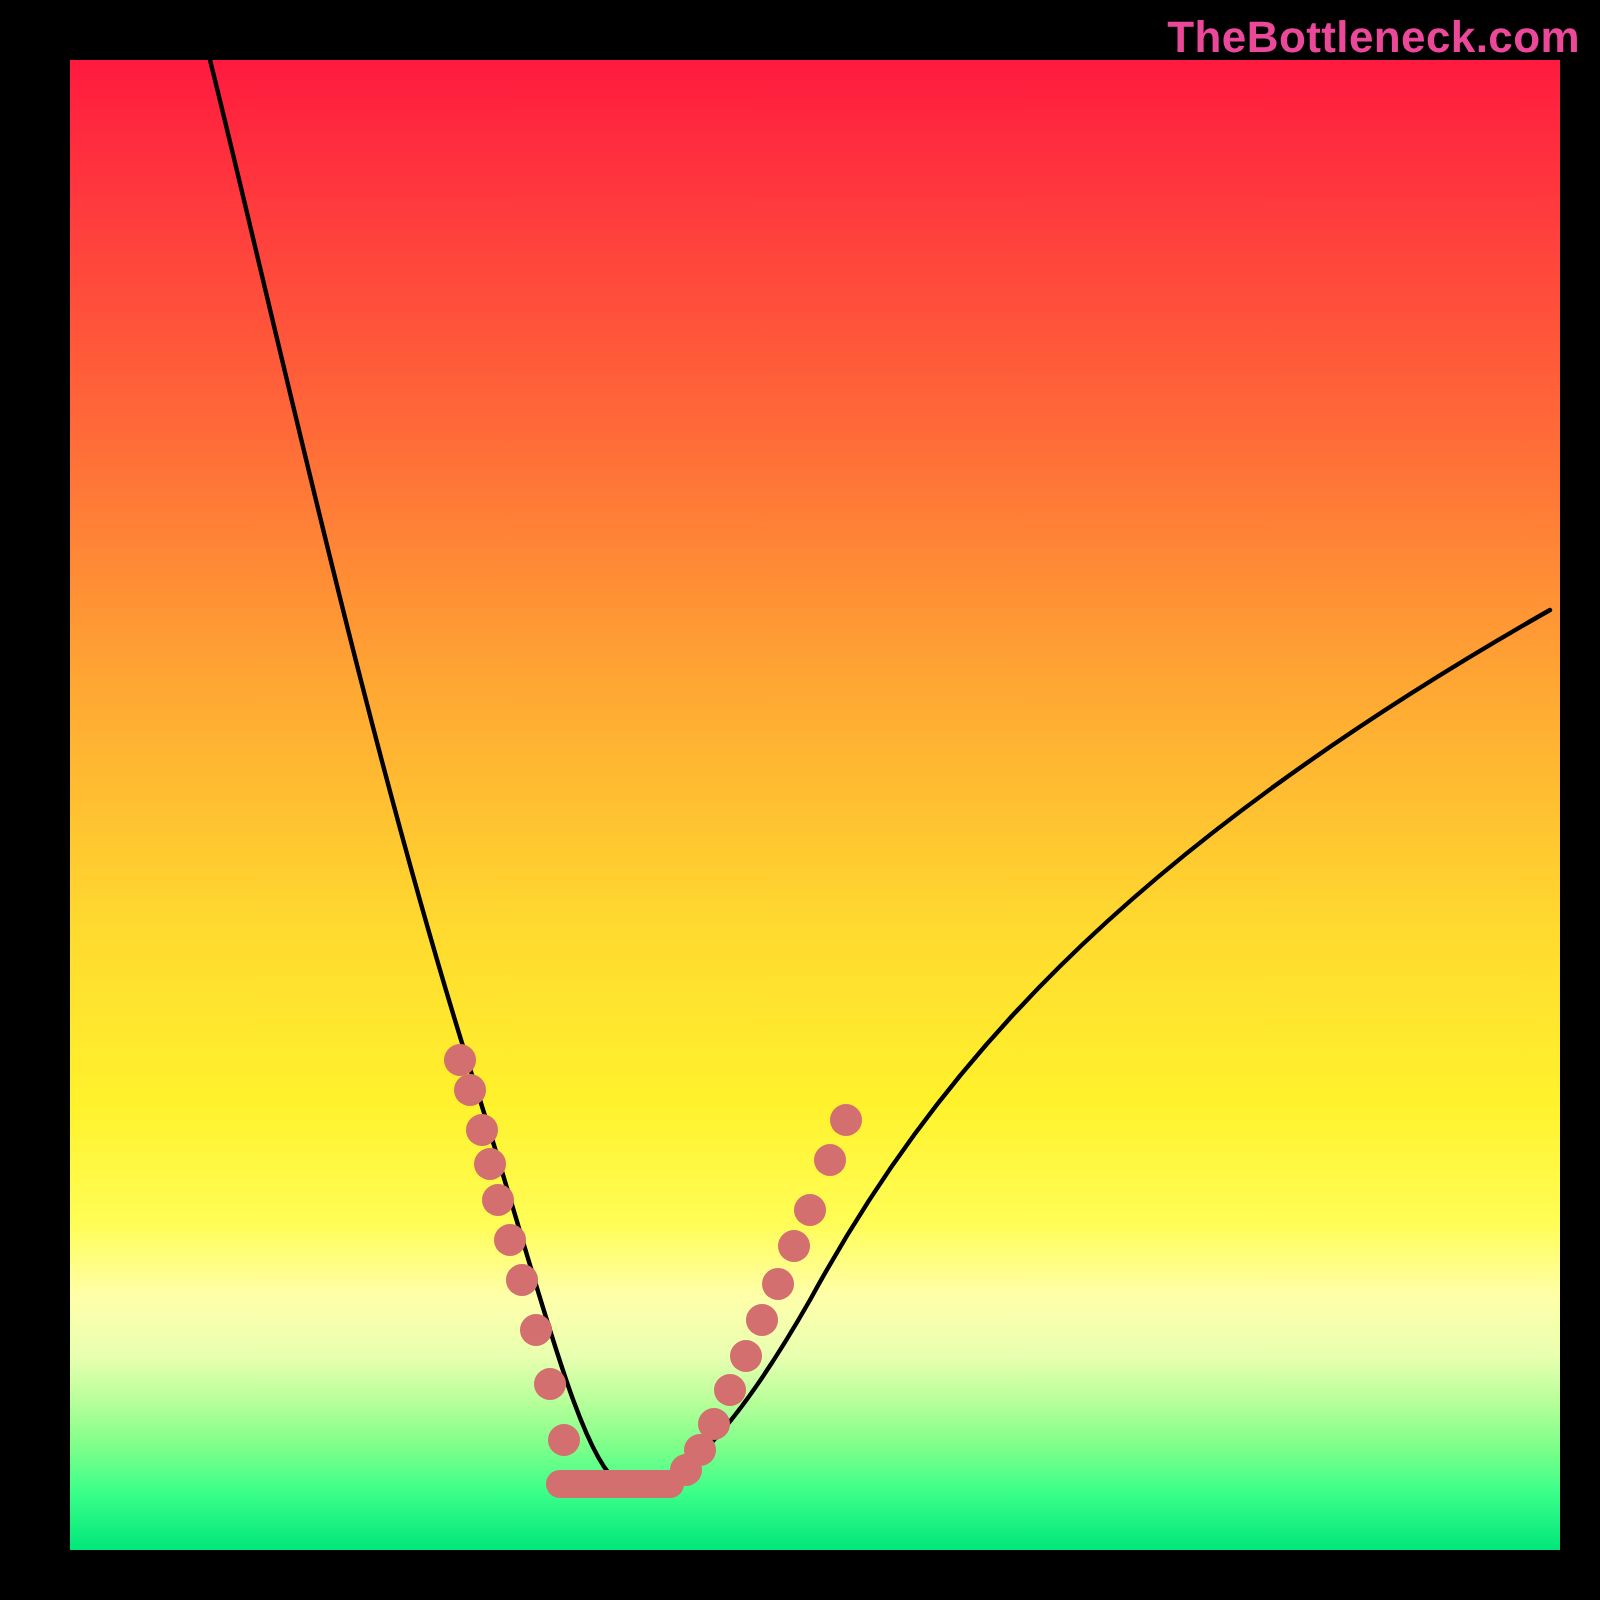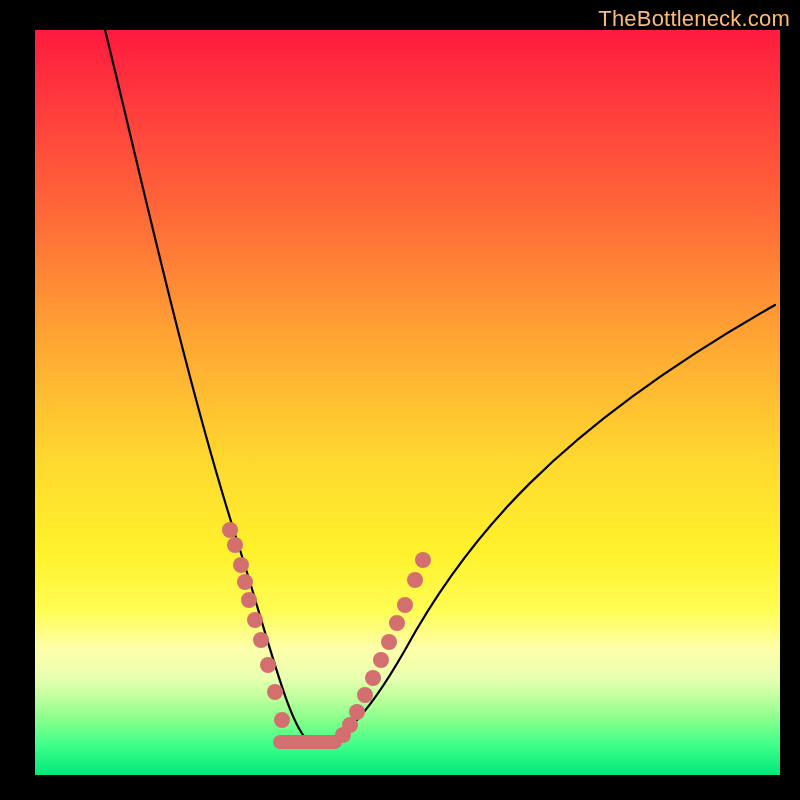--- a/index.html
+++ b/index.html
@@ -39,22 +39,22 @@
       #3eff8a 96%,
       #00e77a 100%
     );
   }
   .watermark {
     position: absolute;
     top: 6px;
     right: 10px;
     font-family: Arial, Helvetica, sans-serif;
     font-size: 22px;
-    font-weight: 400;
-    color: #fdba74;
+    font-weight: 700;
+    color: #ec4899;
     letter-spacing: 0.2px;
   }
   svg {
     position: absolute;
     left: 0;
     top: 0;
   }
   .curve {
     fill: none;
     stroke: #000;

